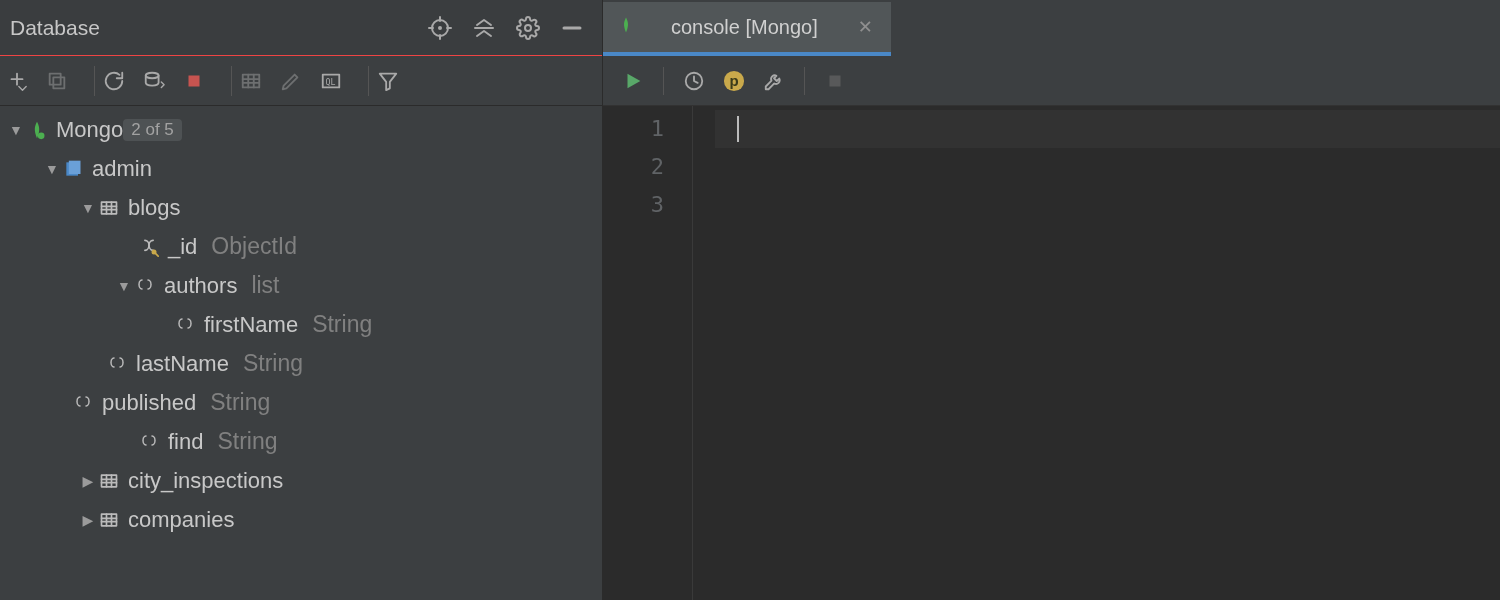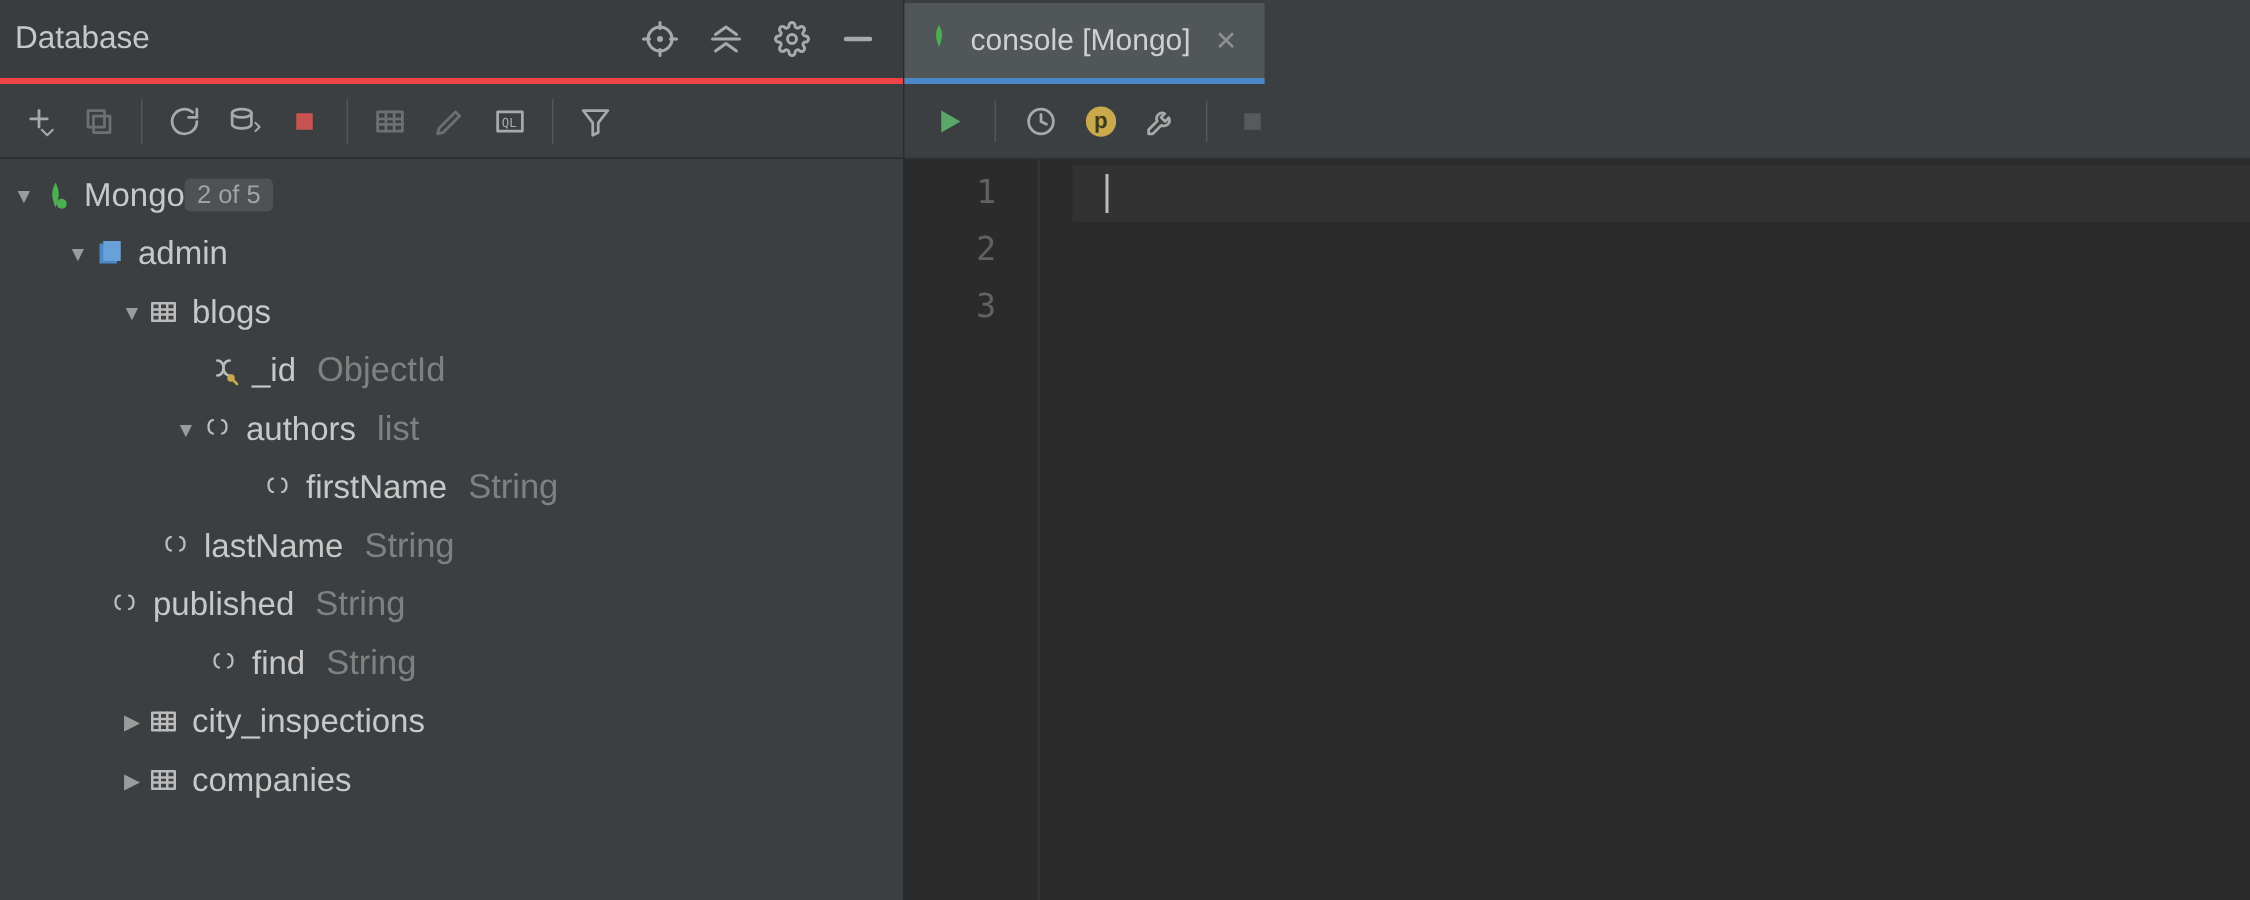--- a/index.html
+++ b/index.html
@@ -20,21 +20,21 @@
     display: flex;
     flex-direction: column;
     border-right: 1px solid #2b2b2b;
   }
 
   .panel-header {
     height: 56px;
     display: flex;
     align-items: center;
     padding: 0 12px 0 10px;
-    border-bottom: 4px solid #ef4444;
+    border-bottom: 1px solid #ef4444;
     background: #3a3d3f;
   }
   .panel-title {
     color: #c7c7c7;
     font-size: 21px;
     flex: 1;
   }
   .hdr-icon {
     width: 36px;
     height: 36px;
@@ -52,21 +52,21 @@
     align-items: center;
     padding: 0 6px;
     border-bottom: 1px solid #2b2b2b;
     background: #3c3f41;
   }
   .tb-btn {
     width: 40px;
     height: 38px;
     display: flex;
     align-items: center;
-    justify-content: center;
+    justify-content: flex-start;
     color: #a9a9a9;
     border-radius: 3px;
   }
   .tb-btn svg { width: 22px; height: 22px; }
   .tb-sep {
     width: 1px;
     height: 30px;
     background: #555;
     margin: 0 8px;
   }
@@ -123,20 +123,21 @@
   }
   .tab {
     height: 54px;
     display: flex;
     align-items: center;
     padding: 0 18px 0 14px;
     background: #515658;
     border-bottom: 4px solid #4a88c7;
     color: #d0d0d0;
     font-size: 20px;
+    gap: 24px;
   }
   .tab .leaf-icon { margin-right: 12px; }
   .tab .close {
     margin-left: 16px;
     color: #8f8f8f;
     font-size: 18px;
   }
 
   .ed-toolbar {
     height: 50px;

